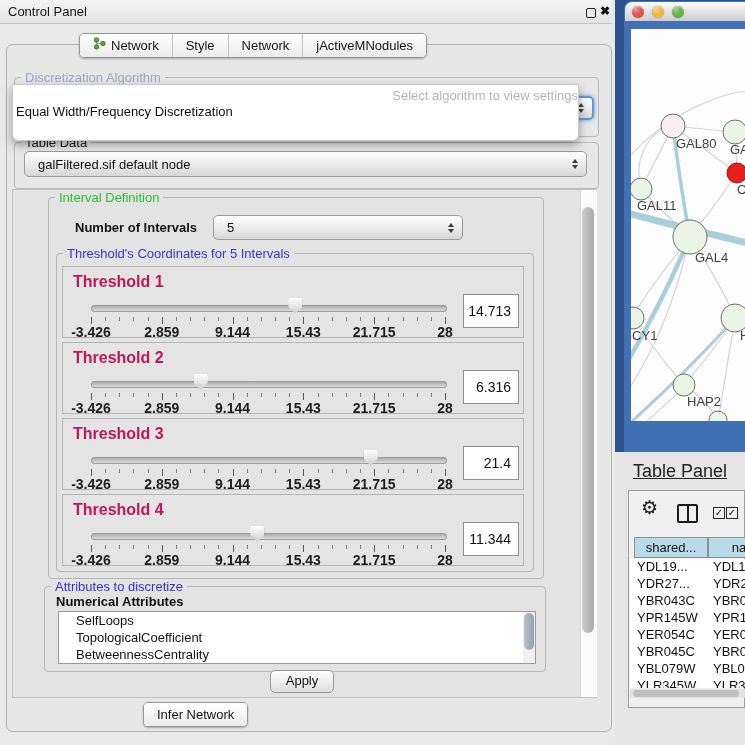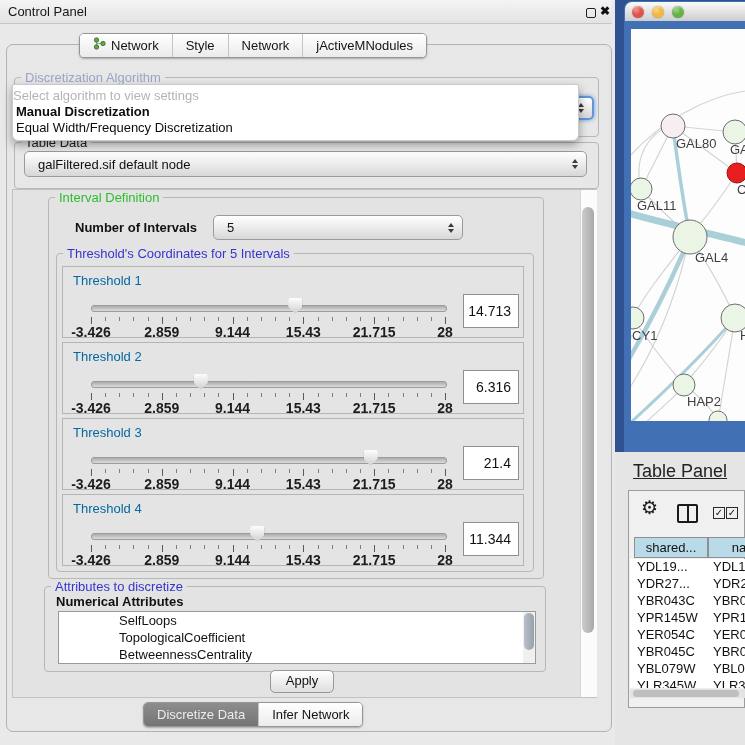--- a/index.html
+++ b/index.html
@@ -26,43 +26,43 @@
   .blue{color:#3434cf;} .green{color:#2dbd2d;} .faded{color:#9aa5c6;} .dark{color:#222;}
 
   .combo{position:absolute;border:1px solid #9b9b9b;border-radius:5px;background:linear-gradient(#ffffff,#ececec 50%,#d7d7d7);font-size:13px;color:#111;display:flex;align-items:center;padding-left:13px;box-sizing:border-box;}
   .spinner{position:absolute;right:8px;top:50%;transform:translateY(-50%);display:flex;flex-direction:column;gap:2px;}
   .sp-up{width:0;height:0;border-left:3.5px solid transparent;border-right:3.5px solid transparent;border-bottom:4.5px solid #3c3c3c;}
   .sp-dn{width:0;height:0;border-left:3.5px solid transparent;border-right:3.5px solid transparent;border-top:4.5px solid #3c3c3c;}
   .focusring{border:2px solid #5f97da;box-shadow:0 0 4px #5f97da;}
 
   
   .popup{left:12px;top:84px;width:565px;height:55px;background:#ffffff;border:1px solid #c9c9c9;border-radius:2px 2px 6px 6px;box-shadow:0 4px 10px rgba(0,0,0,.35);z-index:30;}
-  .popup-hint{text-align:left;color:#b4b4b4;font-size:13px;line-height:17px;margin-top:2px;}
+  .popup-hint{text-align:right;color:#b4b4b4;font-size:13px;line-height:17px;margin-top:2px;}
   .popup-opt{font-size:13px;color:#0d0d0d;line-height:16px;padding-left:3px;white-space:nowrap;}
   .popup-opt.bold{font-weight:bold;}
 
   
   .scrollpane{left:12px;top:189px;width:585px;height:509px;background:#e3e3e3;border:1px solid #c2c2c2;box-sizing:border-box;}
   .vsb-track{left:580px;top:190px;width:16px;height:507px;background:#fbfbfb;border-left:1px solid #d6d6d6;}
   .vsb-thumb{left:582px;top:207px;width:12px;height:426px;border-radius:6px;background:linear-gradient(90deg,#cccccc,#a9a9a9);}
 
   .bold13{font-size:13px;font-weight:bold;color:#111;}
 
   
   .th-panel{position:absolute;left:62px;width:462px;height:72px;border:1px solid #b5b5b5;background:#e4e4e4;box-sizing:border-box;}
-  .th-label{position:absolute;left:10px;top:6px;font-size:13px;font-weight:normal;color:#0369a1;}
+  .th-label{position:absolute;left:10px;top:6px;font-size:16px;font-weight:bold;color:#be185d;}
   .sl-track{position:absolute;left:28px;top:38px;width:354px;height:5px;border:1px solid #9b9b9b;border-radius:3px;background:linear-gradient(#ababab,#dcdcdc);}
   .sl-thumb{position:absolute;top:31px;width:14px;height:16px;background:linear-gradient(#fdfdfd,#cfcfcf);clip-path:polygon(8% 0,92% 0,100% 14%,100% 55%,50% 100%,0 55%,0 14%);filter:drop-shadow(0 1px 1px rgba(0,0,0,.45));}
   .tick{position:absolute;width:1px;background:#5a5a5a;}
   .sl-lab{position:absolute;top:57px;transform:translateX(-50%);font-size:14px;font-weight:bold;color:#1c1c1c;white-space:nowrap;}
   .th-value{position:absolute;left:400px;top:27px;width:56px;height:34px;background:#fff;border:1px solid #8f8f8f;box-sizing:border-box;font-size:14px;color:#111;line-height:32px;text-align:right;padding-right:7px;}
 
   
   .attr-list{left:58px;top:611px;width:478px;height:53px;background:#fff;border:1px solid #9a9a9a;overflow:hidden;box-sizing:border-box;}
-  .attr-item{font-size:13px;color:#111;line-height:17px;padding-left:17px;white-space:nowrap;margin-left:43px;}
+  .attr-item{font-size:13px;color:#111;line-height:17px;padding-left:17px;white-space:nowrap;}
   .lsb-track{left:523px;top:612px;width:12px;height:51px;background:#f0f0f0;}
   .lsb-thumb{left:524px;top:613px;width:10px;height:37px;border-radius:5px;background:linear-gradient(90deg,#b9c0c9,#98a0ab);}
 
   .btn{position:absolute;border:1px solid #979797;background:linear-gradient(#ffffff,#dedede);font-size:13px;color:#111;border-radius:5px;text-align:center;}
 
   
   .net-outer{left:615px;top:0;width:130px;height:452px;background:#2e5190;}
   .net-frame{left:624px;top:1px;width:121px;height:451px;background:#4270b4;border-top-left-radius:8px;}
   .net-titlestrip{left:625px;top:2px;width:120px;height:19px;background:linear-gradient(#fbfbfb,#cdcdcd);border-top-left-radius:7px;display:flex;align-items:center;gap:8px;padding-left:7px;box-sizing:border-box;}
   .light{width:12px;height:12px;border-radius:50%;box-shadow:inset 0 1px 1px rgba(255,255,255,.6),0 0 1px rgba(0,0,0,.5);}
@@ -124,21 +124,20 @@
   <div class="combo focusring" style="left:540px;top:96px;width:54px;height:24px;z-index:5;">
     <span class="spinner">
         <span class="sp-up"></span>
         <span class="sp-dn"></span>
       </span>
   </div>
 
   <div class="abs popup">
     <div class="popup-hint">Select algorithm to view settings</div>
     <div id="algo-options">
-        <div class="popup-opt bold">Manual Discretization</div>
         <div class="popup-opt">Equal Width/Frequency Discretization</div>
       </div>
   </div>
 
   <div class="groupbox" style="left:14px;top:142px;width:583px;height:45px;">
     <span class="gtitle dark">Table Data</span>
   </div>
   <div class="combo" style="left:24px;top:151px;width:563px;height:26px;">
     <span>galFiltered.sif default node</span>
     <span class="spinner">
@@ -329,23 +328,20 @@
       <div class="attr-item">SelfLoops</div>
       <div class="attr-item">TopologicalCoefficient</div>
       <div class="attr-item">BetweennessCentrality</div>
     </div>
   <div class="abs lsb-track"></div>
   <div class="abs lsb-thumb"></div>
 
   <div class="btn" style="left:270px;top:670px;width:62px;height:21px;line-height:20px;">Apply</div>
 
   <div class="seg-bar" id="bottom-tabs" style="left:143px;top:702px;">
-      <div class="seg active">
-        <span>Discretize Data</span>
-      </div>
       <div class="seg">
         <span>Infer Network</span>
       </div>
     </div>
 
   <div class="abs net-outer"></div>
   <div class="abs net-frame"></div>
   <div class="abs net-titlestrip" id="traffic-lights">
       <span class="light" style="background: radial-gradient(circle at 35% 30%, rgba(255, 255, 255, 0.4), transparent 45%), rgb(228, 80, 74);"></span>
       <span class="light" style="background: radial-gradient(circle at 35% 30%, rgba(255, 255, 255, 0.4), transparent 45%), rgb(243, 184, 63);"></span>

